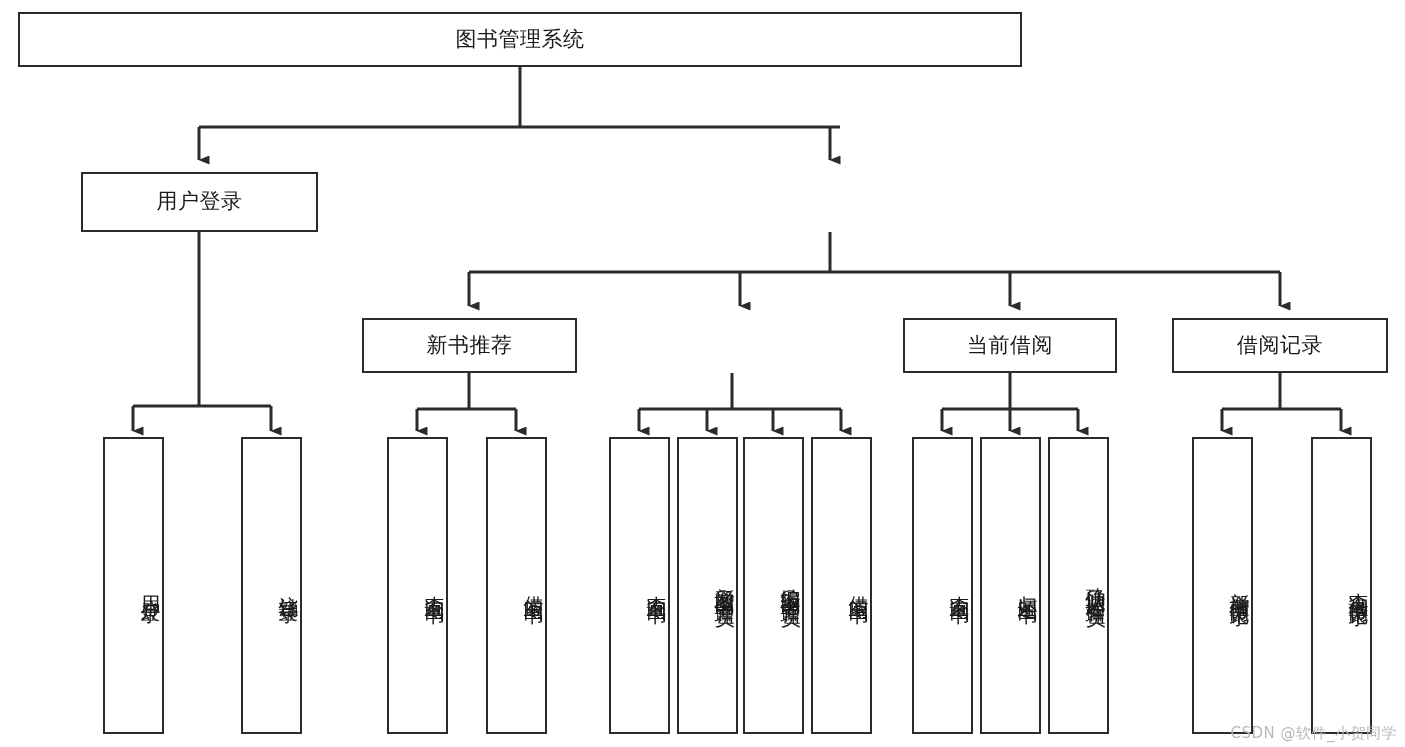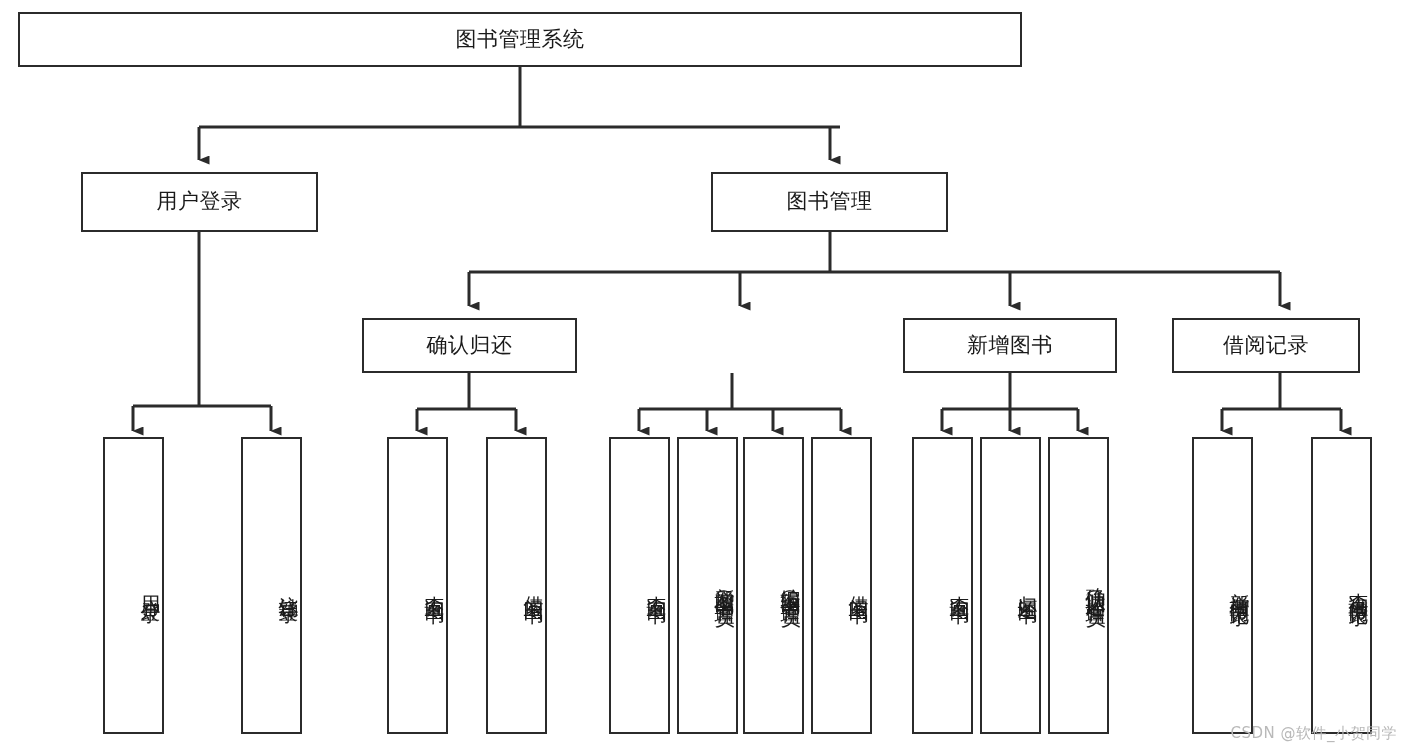--- a/index.html
+++ b/index.html
@@ -109,25 +109,24 @@
       <path d="M1280,373 L1280,409"></path>
       <path d="M1222,409 L1341,409"></path>
       <path d="M1222,409 L1222,431" marker-end="url(#arr)"></path>
       <path d="M1341,409 L1341,431" marker-end="url(#arr)"></path>
     </g>
   </svg>
 
   <div class="node horiz" style="left:18px; top:12px; width:1004px; height:55px;">图书管理系统</div>
 
   <div class="node horiz" style="left:81px; top:172px; width:237px; height:60px;">用户登录</div>
-  <div class="node horiz" style="left:711px; top:172px; width:237px; height:60px;">图书管理</div>
 
-  <div class="node horiz" style="left:362px; top:318px; width:215px; height:55px;">确认归还</div>
-  <div class="node horiz" style="left:903px; top:318px; width:214px; height:55px;">新增图书</div>
-  <div class="node horiz" style="left:1172px; top:318px; width:188px; height:55px;">借阅记录</div>
+  <div class="node horiz" style="left:362px; top:318px; width:215px; height:55px;">新书推荐</div>
+  <div class="node horiz" style="left:903px; top:318px; width:214px; height:55px;">当前借阅</div>
+  <div class="node horiz" style="left:1172px; top:318px; width:216px; height:55px;">借阅记录</div>
 
   <div class="node vert" style="left:103px; top:437px; width:61px; height:297px;">用户登录</div>
   <div class="node vert" style="left:241px; top:437px; width:61px; height:297px;">注销登录</div>
 
   <div class="node vert" style="left:387px; top:437px; width:61px; height:297px;">查询图书</div>
   <div class="node vert" style="left:486px; top:437px; width:61px; height:297px;">借阅图书</div>
 
   <div class="node vert" style="left:609px; top:437px; width:61px; height:297px;">查询图书</div>
   <div class="node vert tall-text" style="left:677px; top:437px; width:61px; height:297px;">新增图书（管理员）</div>
   <div class="node vert tall-text" style="left:743px; top:437px; width:61px; height:297px;">编辑图书（管理员）</div>

